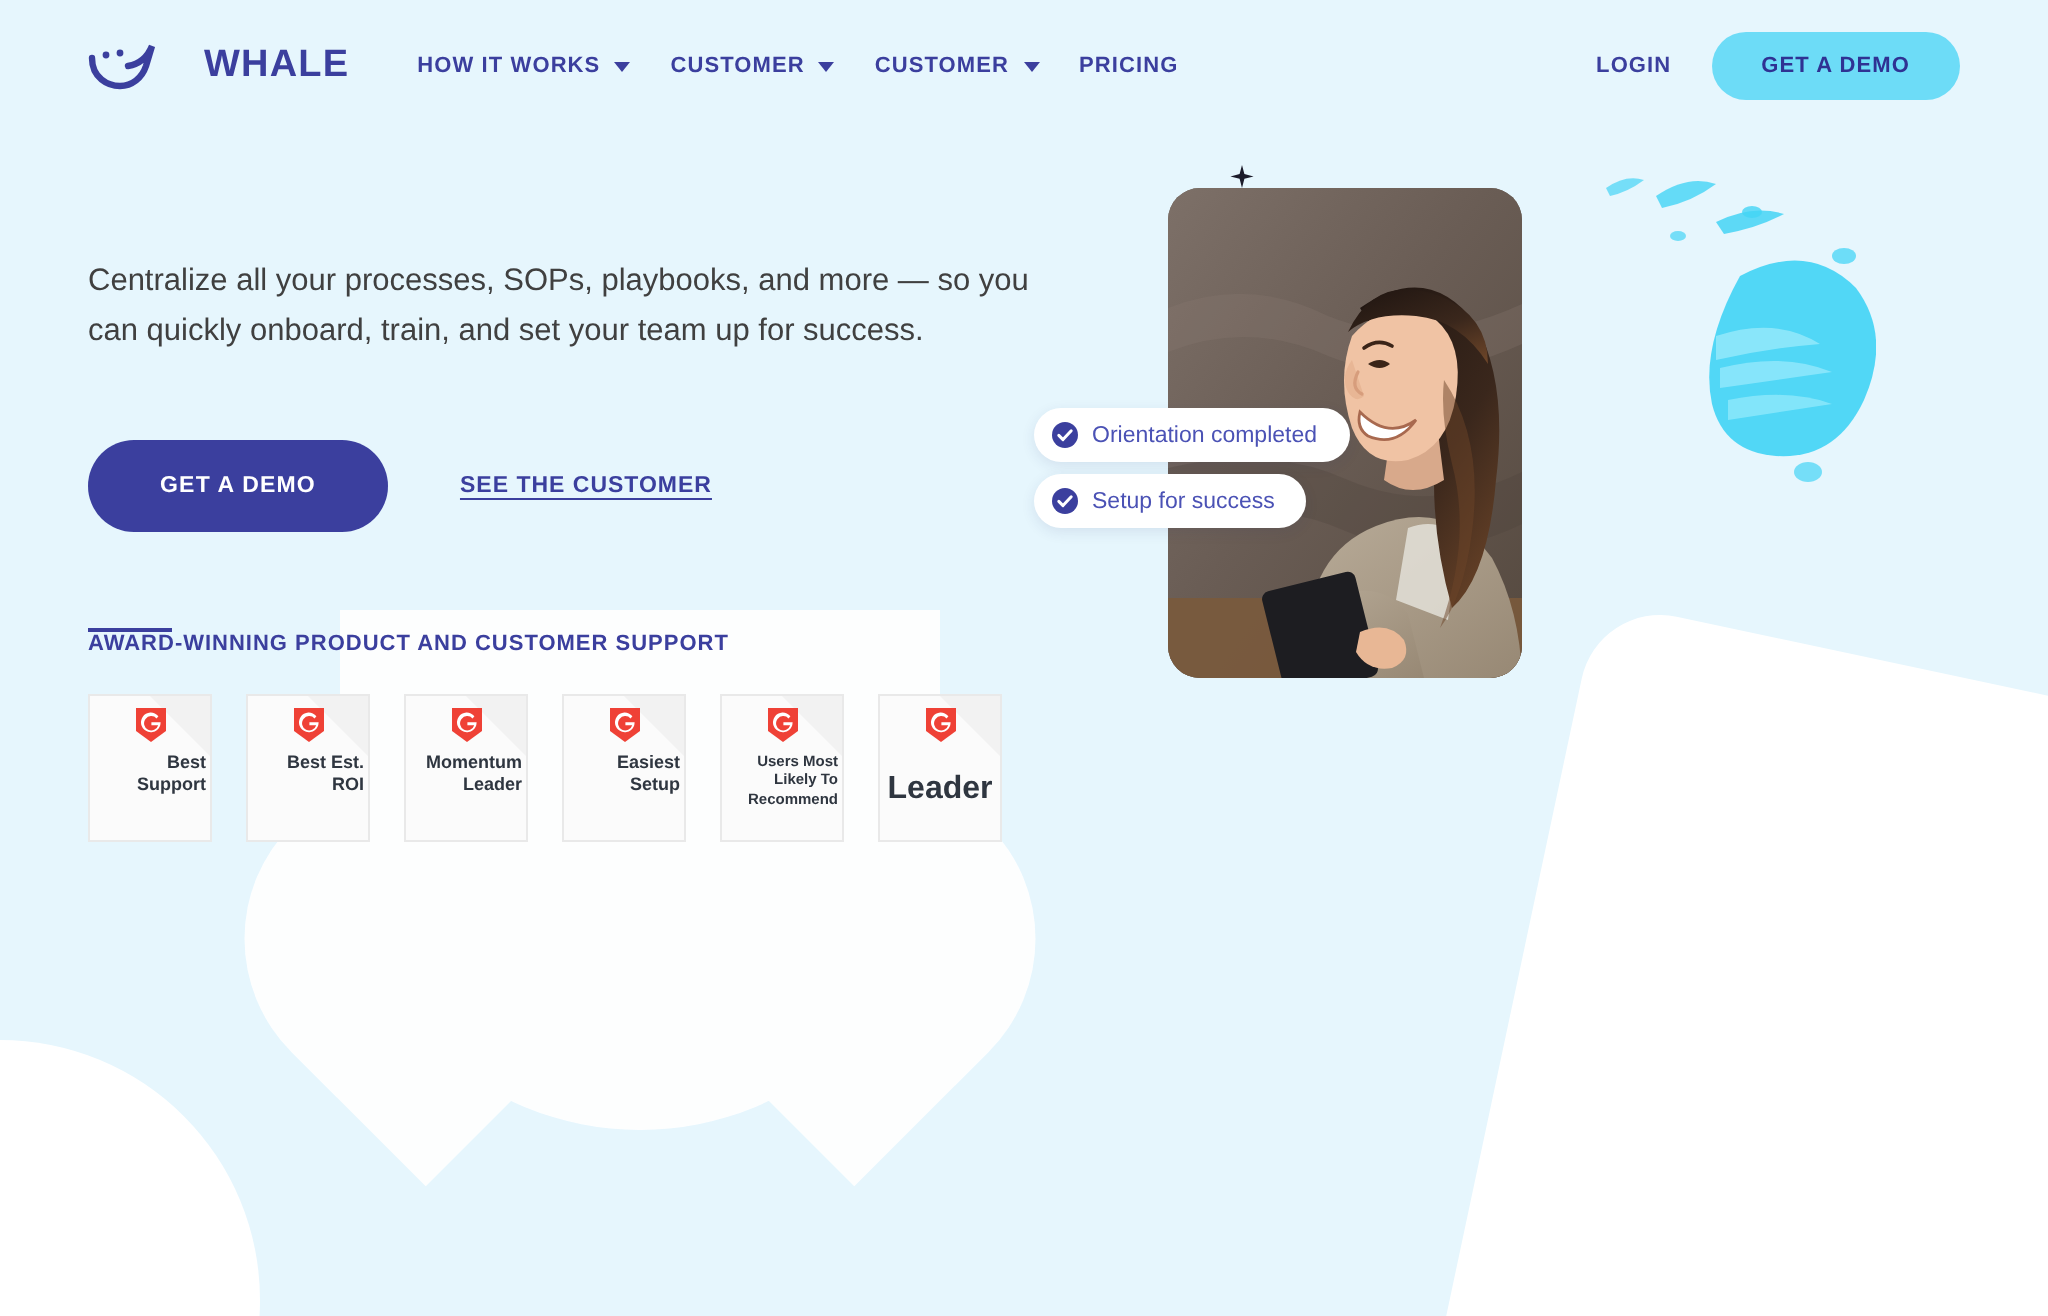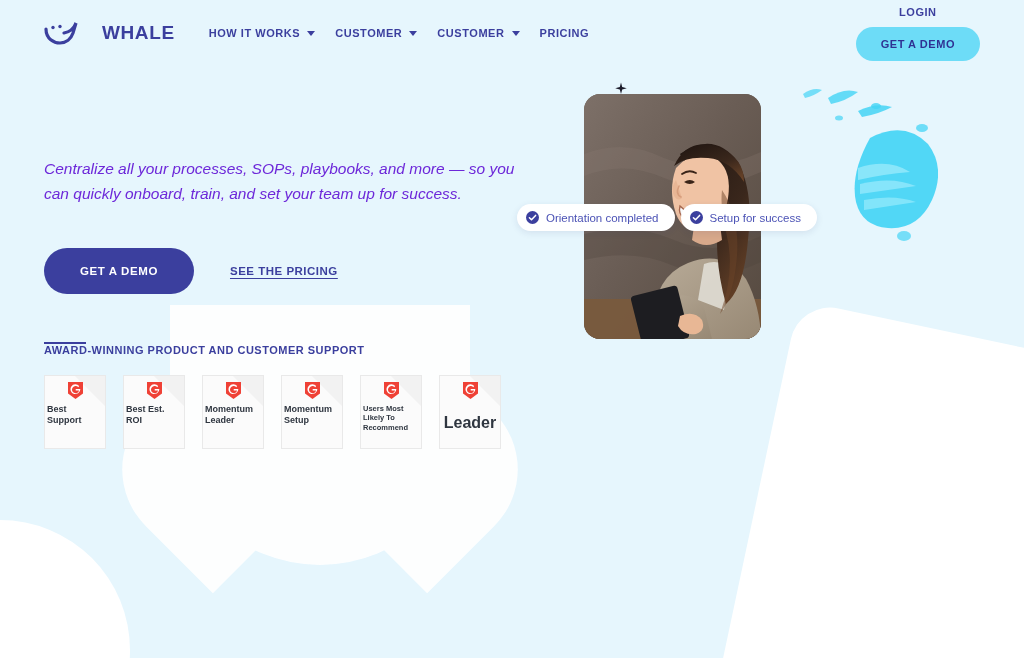--- a/index.html
+++ b/index.html
@@ -108,22 +108,21 @@
     border-left: 4.5px solid transparent;
     border-right: 4.5px solid transparent;
     border-top: 5px solid #3b3f9e;
     display: inline-block;
   }
 
   .header-right {
     margin-left: auto;
     display: flex;
     align-items: center;
-    gap: 9px;
-    flex-direction: column;
+    gap: 20px;
   }
   .login-link {
     color: #3b3f9e;
     font-size: 11px;
     font-weight: 700;
     letter-spacing: 0.55px;
     text-decoration: none;
     cursor: pointer;
   }
   .btn-demo-header {
@@ -150,26 +149,24 @@
 
   .hero-title {
     color: #3b3f9e;
     font-size: 52px;
     line-height: 0.96;
     font-weight: 800;
     letter-spacing: -0.5px;
     max-width: 470px;
   }
   .hero-sub {
-    margin-top: 28px;
-    color: #6d28d9;
+    color: #404040;
     font-size: 15.5px;
     line-height: 1.62;
     max-width: 480px;
-    font-style: italic;
   }
 
   .hero-actions {
     margin-top: 42px;
     display: flex;
     align-items: center;
     gap: 36px;
   }
   .btn-demo-hero {
     background: #3b3f9e;
@@ -231,21 +228,21 @@
     opacity: 0.85;
   }
   .g2-shield {
     width: 17px; height: 19px;
     display: block;
     position: relative;
     z-index: 2;
   }
   .badge-text {
     margin-top: 4px;
-    text-align: left;
+    text-align: right;
     color: #2f3640;
     font-size: 9px;
     font-weight: 700;
     line-height: 1.2;
     padding: 0 2px;
     position: relative;
     z-index: 2;
   }
   .badge-text.small { font-size: 7.5px; line-height: 1.22; }
   .badge-text.big { font-size: 16px; margin-top: 13px; }
@@ -281,21 +278,21 @@
     background: #6e6158;
   }
   .photo-svg { width: 100%; height: 100%; display: block; }
 
   .chips {
     position: absolute;
     left: -27px;
     top: 138px;
     z-index: 3;
     display: flex;
-    flex-direction: row;
+    flex-direction: column;
     gap: 6px;
     align-items: flex-start;
   }
   .chip {
     background: #ffffff;
     border-radius: 18px;
     padding: 7px 16px 7px 9px;
     display: flex;
     align-items: center;
     gap: 7px;
@@ -355,21 +352,21 @@
   </div>
 </header>
 
 <section class="hero">
 
   <div class="hero-copy">
     <p class="hero-sub">Centralize all your processes, SOPs, playbooks, and more — so you can quickly onboard, train, and set your team up for success.</p>
 
     <div class="hero-actions">
       <button class="btn-demo-hero">GET A DEMO</button>
-      <a class="link-product" href="#">SEE THE PRICING</a>
+      <a class="link-product" href="#">SEE THE CUSTOMER</a>
     </div>
 
     <div class="awards">
       <div class="awards-rule"></div>
       <div class="awards-label">AWARD-WINNING PRODUCT AND CUSTOMER SUPPORT</div>
 
       <div class="badge-row">
 
         <div class="badge">
           <span>
@@ -401,21 +398,21 @@
           <div class="badge-text">Momentum Leader</div>
         </div>
 
         <div class="badge">
           <span>
             <svg class="g2-shield" viewBox="0 0 17 19">
                 <path d="M1 1h15v11.5L8.5 18 1 12.5z" fill="#ef4136"></path>
                 <path d="M11.3 6.2a3.6 3.6 0 1 0 .8 3.4h-3.4V8.1h4.6a4.9 4.9 0 1 1-1.1-3z" fill="#fff"></path>
               </svg>
           </span>
-          <div class="badge-text">Momentum Setup</div>
+          <div class="badge-text">Easiest Setup</div>
         </div>
 
         <div class="badge">
           <span>
             <svg class="g2-shield" viewBox="0 0 17 19">
                 <path d="M1 1h15v11.5L8.5 18 1 12.5z" fill="#ef4136"></path>
                 <path d="M11.3 6.2a3.6 3.6 0 1 0 .8 3.4h-3.4V8.1h4.6a4.9 4.9 0 1 1-1.1-3z" fill="#fff"></path>
               </svg>
           </span>
           <div class="badge-text small">Users Most Likely To Recommend</div>

